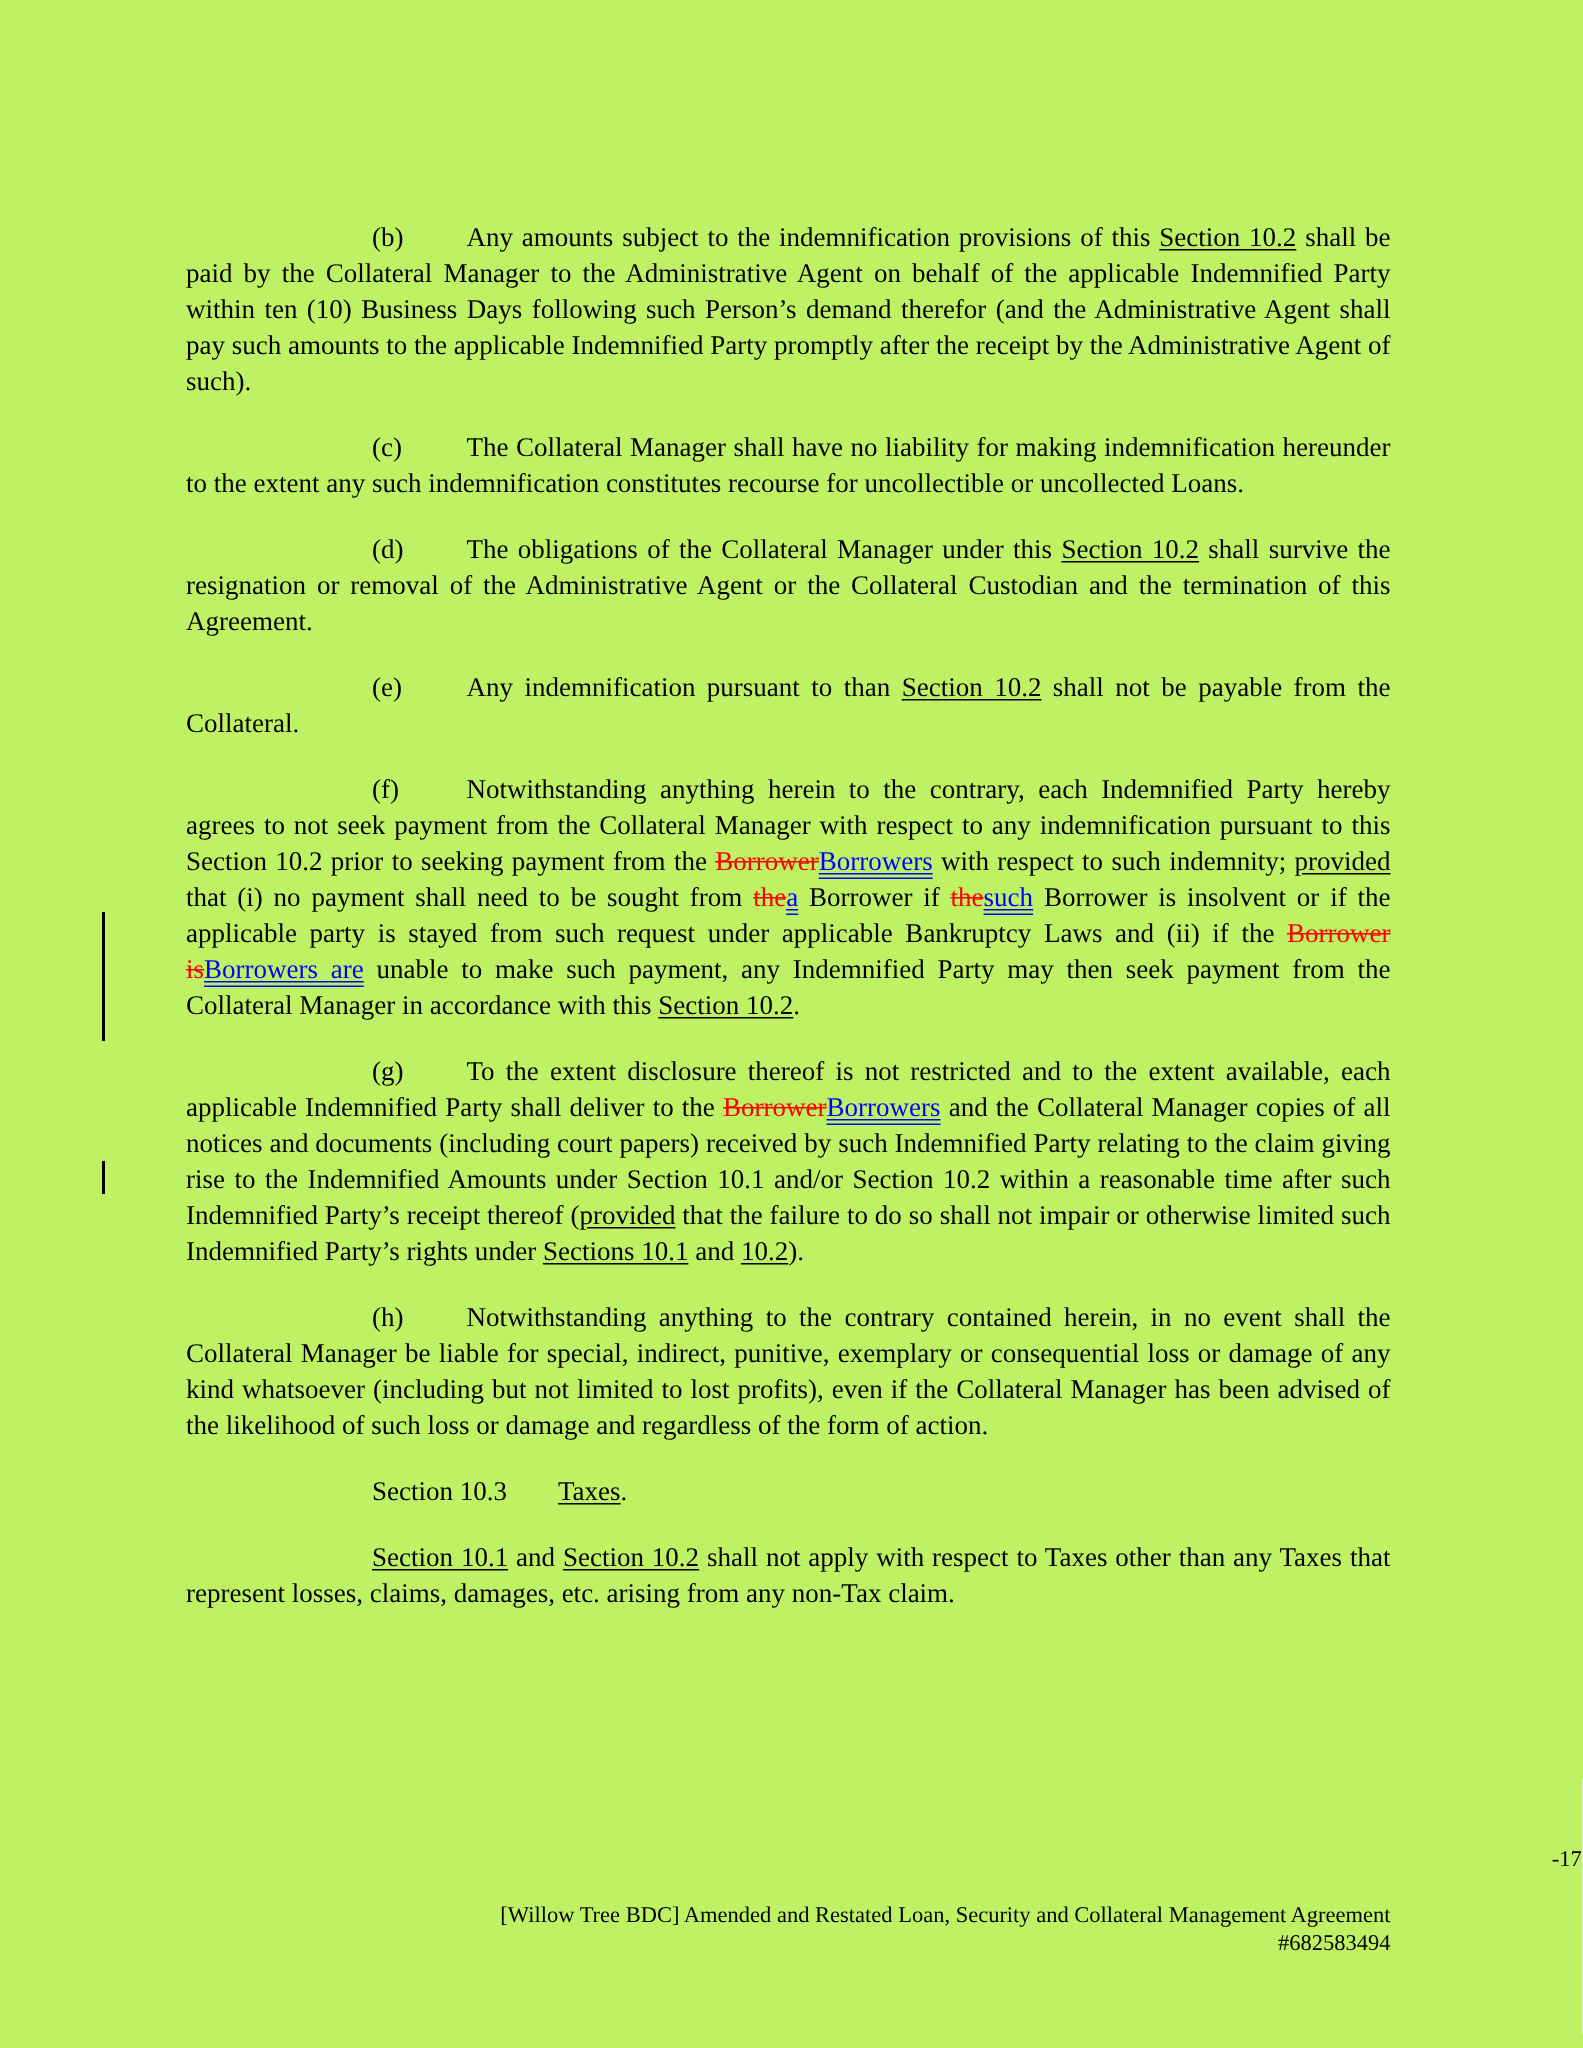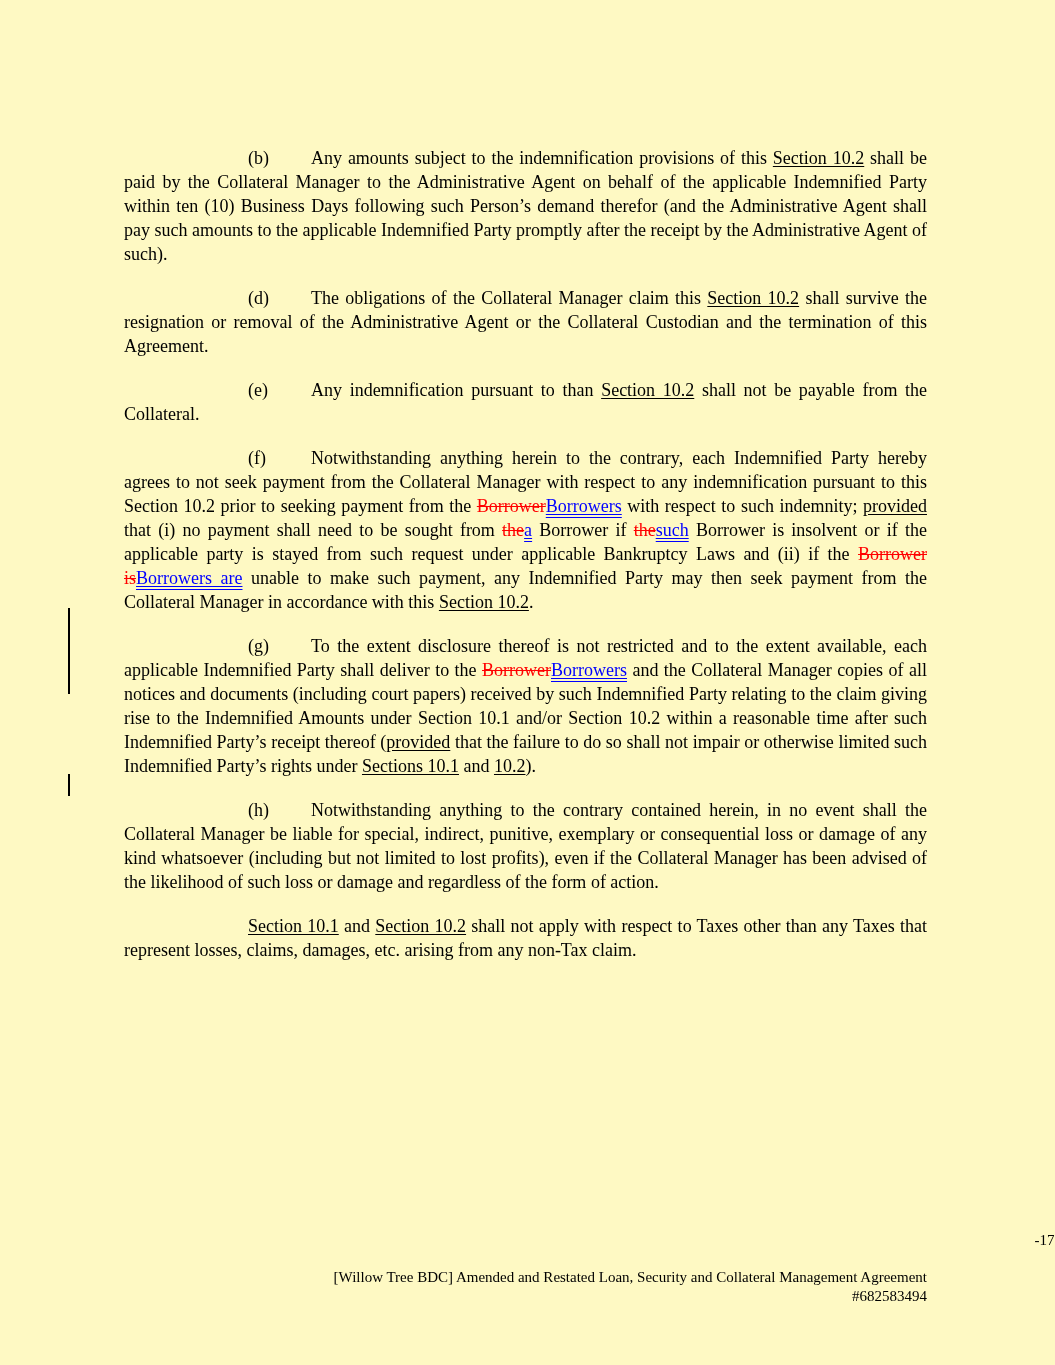--- a/index.html
+++ b/index.html
@@ -1,20 +1,20 @@
 <!DOCTYPE html>
 <html style="--del-color: #ff0000; --ins-color: #0000ff;"><head>
 <meta charset="utf-8">
 <style>
   html, body { margin: 0; padding: 0; background: #ffffff; }
   .page {
     position: relative;
     width: 1055px;
     height: 1365px;
-    background: #fef9c3;
+    background: #bef264;
     font-family: "Liberation Serif", serif;
     color: #000000;
     overflow: hidden;
   }
   .content {
     position: absolute;
     left: 124px;
     top: 146px;
     width: 803px;
   }
@@ -77,25 +77,27 @@
 </style>
 </head>
 <body>
 
 <div class="page">
   <div class="change-bar bar1"></div>
   <div class="change-bar bar2"></div>
 
   <div class="content">
       <p class="para"><span class="plabel">(b)</span><span class="run">Any amounts subject to the indemnification provisions of this </span><span class="u">Section 10.2</span><span class="run"> shall be paid by the Collateral Manager to the Administrative Agent on behalf of the applicable Indemnified Party within ten (10) Business Days following such Person’s demand therefor (and the Administrative Agent shall pay such amounts to the applicable Indemnified Party promptly after the receipt by the Administrative Agent of such).</span></p>
-      <p class="para"><span class="plabel">(d)</span><span class="run">The obligations of the Collateral Manager claim this </span><span class="u">Section 10.2</span><span class="run"> shall survive the resignation or removal of the Administrative Agent or the Collateral Custodian and the termination of this Agreement.</span></p>
+      <p class="para"><span class="plabel">(c)</span><span class="run">The Collateral Manager shall have no liability for making indemnification hereunder to the extent any such indemnification constitutes recourse for uncollectible or uncollected Loans.</span></p>
+      <p class="para"><span class="plabel">(d)</span><span class="run">The obligations of the Collateral Manager under this </span><span class="u">Section 10.2</span><span class="run"> shall survive the resignation or removal of the Administrative Agent or the Collateral Custodian and the termination of this Agreement.</span></p>
       <p class="para"><span class="plabel">(e)</span><span class="run">Any indemnification pursuant to than </span><span class="u">Section 10.2</span><span class="run"> shall not be payable from the Collateral.</span></p>
       <p class="para"><span class="plabel">(f)</span><span class="run">Notwithstanding anything herein to the contrary, each Indemnified Party hereby agrees to not seek payment from the Collateral Manager with respect to any indemnification pursuant to this Section 10.2 prior to seeking payment from the </span><span class="del">Borrower</span><span class="ins">Borrowers</span><span class="run"> with respect to such indemnity; </span><span class="u">provided</span><span class="run"> that (i) no payment shall need to be sought from </span><span class="del">the</span><span class="ins">a</span><span class="run"> Borrower if </span><span class="del">the</span><span class="ins">such</span><span class="run"> Borrower is insolvent or if the applicable party is stayed from such request under applicable Bankruptcy Laws and (ii) if the </span><span class="del">Borrower is</span><span class="ins">Borrowers are</span><span class="run"> unable to make such payment, any Indemnified Party may then seek payment from the Collateral Manager in accordance with this </span><span class="u">Section 10.2</span><span class="run">.</span></p>
       <p class="para"><span class="plabel">(g)</span><span class="run">To the extent disclosure thereof is not restricted and to the extent available, each applicable Indemnified Party shall deliver to the </span><span class="del">Borrower</span><span class="ins">Borrowers</span><span class="run"> and the Collateral Manager copies of all notices and documents (including court papers) received by such Indemnified Party relating to the claim giving rise to the Indemnified Amounts under Section 10.1 and/or Section 10.2 within a reasonable time after such Indemnified Party’s receipt thereof (</span><span class="u">provided</span><span class="run"> that the failure to do so shall not impair or otherwise limited such Indemnified Party’s rights under </span><span class="u">Sections 10.1</span><span class="run"> and </span><span class="u">10.2</span><span class="run">).</span></p>
       <p class="para"><span class="plabel">(h)</span><span class="run">Notwithstanding anything to the contrary contained herein, in no event shall the Collateral Manager be liable for special, indirect, punitive, exemplary or consequential loss or damage of any kind whatsoever (including but not limited to lost profits), even if the Collateral Manager has been advised of the likelihood of such loss or damage and regardless of the form of action.</span></p>
+      <p class="para"><span class="plabel wide">Section 10.3</span><span class="u">Taxes</span><span class="run">.</span></p>
       <p class="para"><span class="u">Section 10.1</span><span class="run"> and </span><span class="u">Section 10.2</span><span class="run"> shall not apply with respect to Taxes other than any Taxes that represent losses, claims, damages, etc. arising from any non-Tax claim.</span></p>
     </div>
 
   <div class="page-number">-172-</div>
 
   <div class="footer">
     <div>[Willow Tree BDC] Amended and Restated Loan, Security and Collateral Management Agreement</div>
     <div>#682583494</div>
   </div>
 </div>

